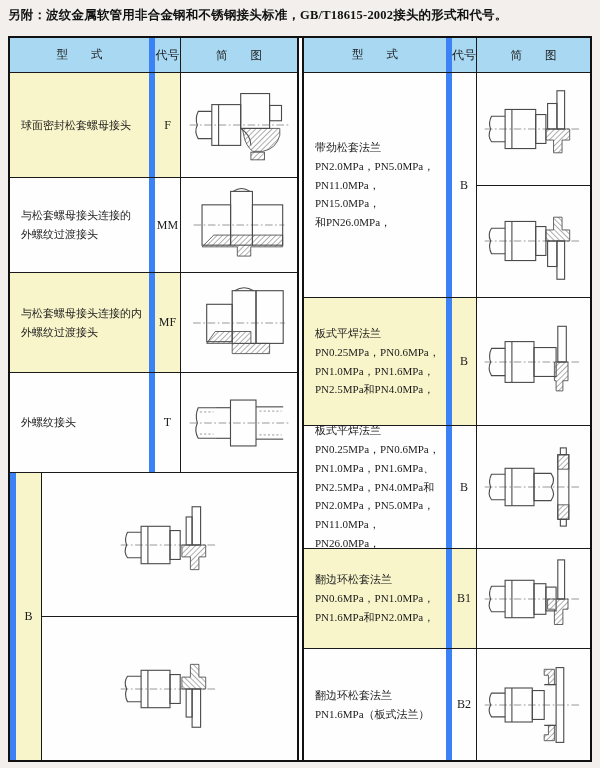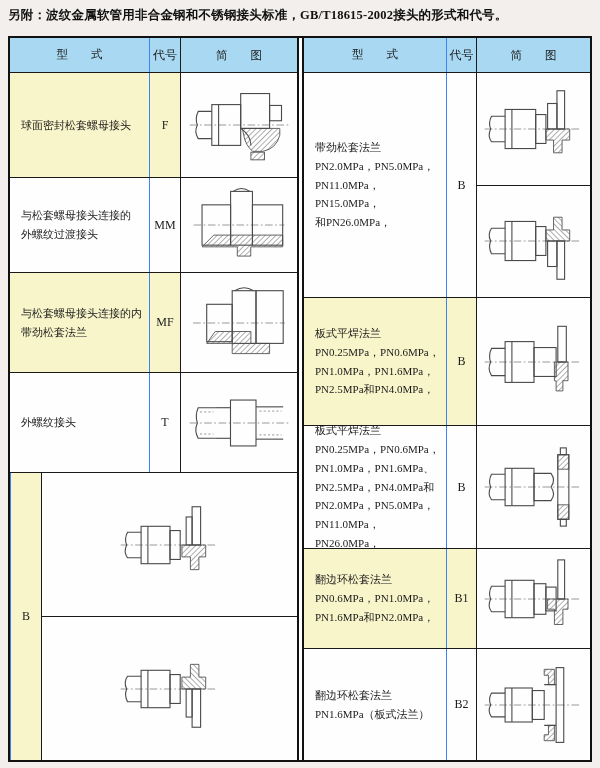--- a/index.html
+++ b/index.html
@@ -34,21 +34,21 @@
   .row.header { border-top:none; background:#a8d8f2; }
   .cell { overflow:hidden; background:#fefefe; }
   .cell.type {
     display:flex; align-items:center;
     padding:4px 4px 4px 11px;
     font-size:11px; line-height:1.72;
     white-space:pre-line;
   }
   .cell.code {
     display:flex; align-items:center; justify-content:center;
-    border-left:1px solid #3b82f6; border-right:1px solid #1a1a1a;
+    border-left:6px solid #3b82f6; border-right:1px solid #1a1a1a;
     font-size:12px;
   }
   .cell.diag {
     flex:1; display:flex; align-items:center; justify-content:center;
     flex-direction:column;
   }
   .half.left  .cell.type { width:139px; }
   .half.left  .cell.code { width:32px; }
   .half.right .cell.type { width:142px; }
   .half.right .cell.code { width:31px; }
@@ -124,21 +124,21 @@
           <rect class="s" x="50" y="10" width="26" height="64"></rect>
           <path class="s" d="M53,10 Q63,3 73,10"></path>
           <rect class="s" x="76" y="26" width="36" height="48"></rect>
           <path class="h" d="M30,62 H112 V76 H74 V87 H58 V76 H16 Z"></path>
         </svg>
       </div>
     </div>
 
     <div class="row" style="height:100px">
       <div class="cell type hl">与松套螺母接头连接的内
-带劲松套法兰</div>
+外螺纹过渡接头</div>
       <div class="cell code hl">MF</div>
       <div class="cell diag">
         <svg class="dg" width="102" height="86" viewBox="0 0 120 100">
           <line class="cl" x1="6" y1="50" x2="114" y2="50"></line>
           <rect class="s" x="22" y="28" width="30" height="44"></rect>
           <rect class="s" x="52" y="12" width="28" height="62"></rect>
           <path class="s" d="M55,12 Q66,5 77,12"></path>
           <rect class="s" x="80" y="12" width="32" height="62"></rect>
           <path class="h" d="M32,60 H74 V74 H96 V86 H52 V74 H22 L32,60 Z"></path>
         </svg>

